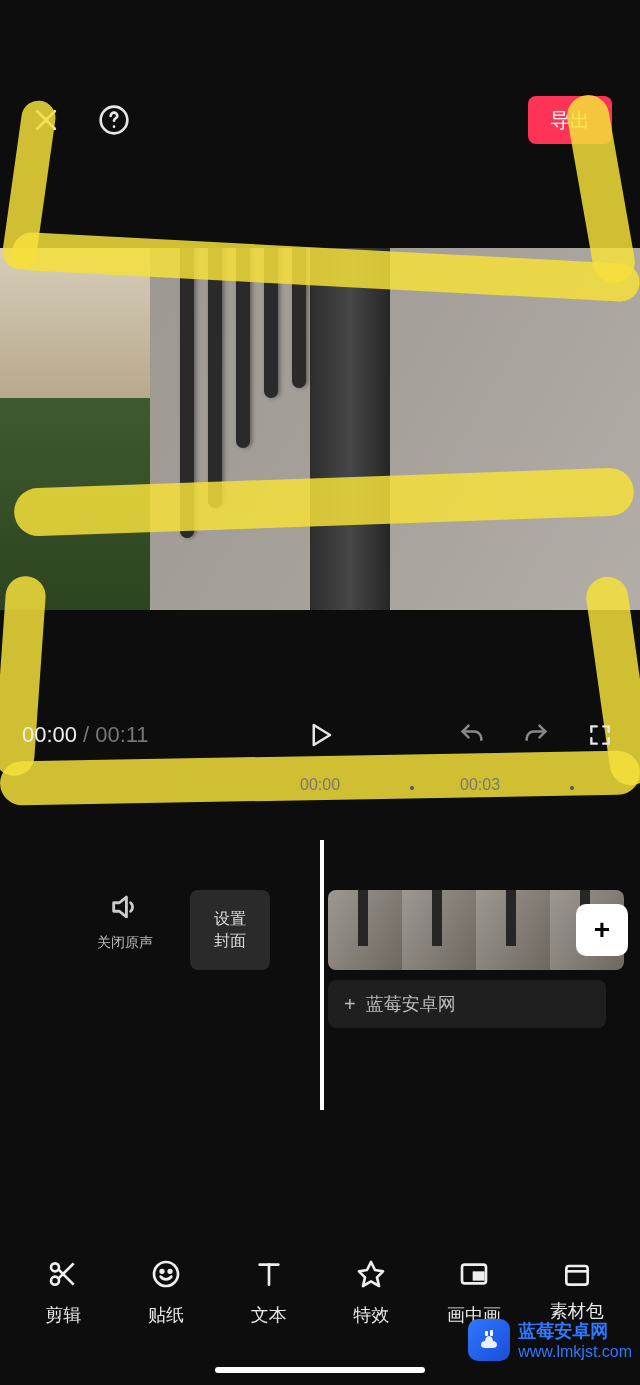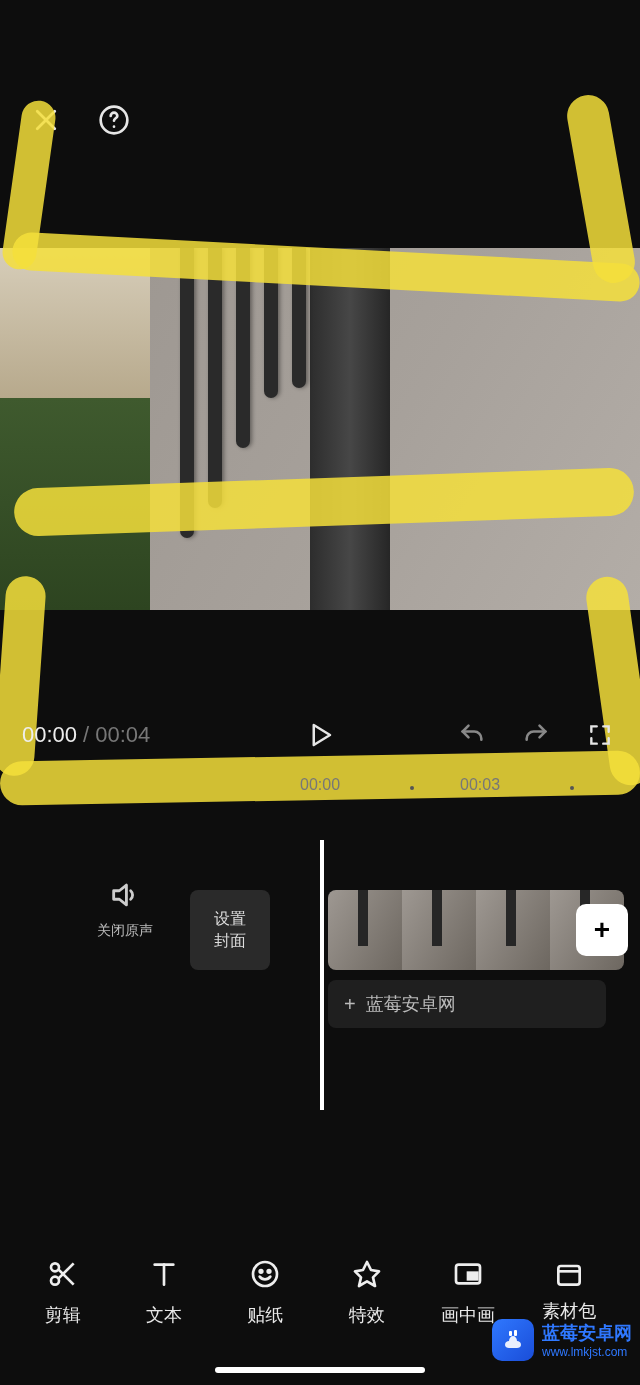--- a/index.html
+++ b/index.html
@@ -81,21 +81,21 @@
   .pr-right{ margin-left:auto; display:flex; gap:28px; align-items:center;}
 
   
   .tickrow{ position:absolute; left:0; right:0; top:776px; height:24px; font-size:16px; color:#777; }
   .tickrow span{position:absolute;}
   .tick-dot{position:absolute; width:4px; height:4px; border-radius:2px; background:#555;}
 
   
   .timeline{ position:absolute; left:0; right:0; top:870px; height:190px;}
   .playhead{ position:absolute; left:320px; top:-30px; bottom:-50px; width:4px; background:#fff;}
-  .mute-col{ position:absolute; left:80px; top:8px; width:90px; text-align:center;}
+  .mute-col{ position:absolute; left:80px; top:20px; width:90px; text-align:center;}
   .mute-col .lbl{ font-size:14px; color:#bbb; margin-top:10px;}
   .cover-btn{
     position:absolute; left:190px; top:20px; width:80px; height:80px;
     background:#2a2a2a; border-radius:8px;
     display:flex; flex-direction:column; align-items:center; justify-content:center;
     font-size:16px; color:#ddd; text-align:center; line-height:22px;
   }
   .clip-strip{
     position:absolute; left:328px; top:20px; right:16px; height:80px;
     border-radius:8px; overflow:hidden; display:flex;
@@ -110,41 +110,41 @@
   .audio-row{
     position:absolute; left:328px; top:110px; right:34px; height:48px;
     background:#1f1f1f; border-radius:8px;
     display:flex; align-items:center; padding:0 16px; gap:10px;
     color:#bbb; font-size:18px;
   }
 
   
   .bottombar{
     position:absolute; left:0; right:0; bottom:18px; height:110px;
-    display:flex; padding:0 20px 36px 12px; align-items:flex-start;
+    display:flex; padding:0 12px 36px 12px; align-items:flex-start;
   }
   .tool{ flex:1; min-width:94px; display:flex; flex-direction:column; align-items:center; gap:12px; color:#e8e8e8; font-size:18px;}
   .tool .ticon{ width:34px; height:34px; display:flex; align-items:center; justify-content:center;}
   .homebar{position:absolute; bottom:12px; left:50%; transform:translateX(-50%); width:210px; height:6px; background:#fff; border-radius:3px;}
 
   
   .wm{
     position:absolute; right:0; bottom:20px;
     display:flex; align-items:center; gap:8px;
     padding:4px 8px;
   }
   .wm .badge{
     width:42px; height:42px; border-radius:10px;
     background:linear-gradient(135deg,#2f78ff,#1a4dd8);
     display:flex; align-items:center; justify-content:center;
     color:#fff; font-size:20px;
   }
   .wm .txt{ text-align:left; }
   .wm .txt .t1{ font-size:18px; color:#2f78ff; font-weight:700;}
-  .wm .txt .t2{ font-size:12px; color:#2f78ff;}
+  .wm .txt .t2{ font-size:16px; color:#2f78ff;}
 
   svg{display:block;}
 </style>
 </head>
 <body>
 
 <div class="topbar">
   <div class="left">
     <div class="icon-btn">
       <svg width="30" height="30" viewBox="0 0 24 24" fill="none" stroke="#e6e6e6" stroke-width="2.2" stroke-linecap="round">
@@ -154,20 +154,23 @@
     </div>
     <div class="icon-btn">
       <svg width="32" height="32" viewBox="0 0 24 24" fill="none" stroke="#e6e6e6" stroke-width="2">
           <circle cx="12" cy="12" r="10"></circle>
           <path d="M9.5 9a2.5 2.5 0 015 0c0 1.5-2.5 2-2.5 3.5" stroke-linecap="round"></path>
           <circle cx="12" cy="17" r="1" fill="#e6e6e6" stroke="none"></circle>
         </svg>
     </div>
   </div>
   <div class="right">
+    <div class="export-btn">
+      <span>导出</span>
+    </div>
   </div>
 </div>
 
 <div class="preview">
   <div class="wall"></div>
   <div class="window-left"></div>
   <div class="building"></div>
   <div class="lawn"></div>
   <div class="curtain"></div>
   <div class="tube t1"></div>
@@ -181,21 +184,21 @@
 <div class="stroke" style="left:12px; top:248px; width:628px; height:38px; transform:rotate(3deg);"></div>
 <div class="stroke" style="left:14px; top:478px; width:620px; height:48px; border-radius:60px; transform:rotate(-2deg);"></div>
 <div class="stroke" style="left:580px; top:94px; width:42px; height:190px; transform:rotate(-10deg);"></div>
 <div class="stroke" style="left:0; top:576px; width:40px; height:200px; transform:rotate(4deg);"></div>
 <div class="stroke" style="left:0; top:756px; width:640px; height:44px; transform:rotate(-1deg);"></div>
 <div class="stroke" style="right:0; top:576px; width:42px; height:210px; transform:rotate(-8deg);"></div>
 
 <div class="playrow">
   <span class="time-cur">00:00</span>
   <span class="time-sep">/</span>
-  <span class="time-dur">00:04</span>
+  <span class="time-dur">00:11</span>
   <div class="playbtn icon-btn">
     <svg width="30" height="30" viewBox="0 0 24 24" fill="none" stroke="#e6e6e6" stroke-width="2" stroke-linejoin="round">
         <polygon points="7,4 20,12 7,20"></polygon>
       </svg>
   </div>
   <div class="pr-right">
     <div class="icon-btn">
       <svg width="28" height="28" viewBox="0 0 24 24" fill="none" stroke="#888" stroke-width="2.2" stroke-linecap="round">
           <path d="M9 14L4 9l5-5"></path>
           <path d="M4 9h10a6 6 0 016 6v1"></path>
@@ -257,37 +260,37 @@
           <circle cx="6" cy="7" r="3"></circle>
           <circle cx="6" cy="17" r="3"></circle>
           <line x1="8.5" y1="8.5" x2="20" y2="20"></line>
           <line x1="8.5" y1="15.5" x2="20" y2="4"></line>
         </svg>
       </div>
     <span>剪辑</span>
   </div>
   <div class="tool">
     <div class="ticon">
-        <svg width="32" height="32" viewBox="0 0 24 24" fill="none" stroke="#eee" stroke-width="2" stroke-linecap="round">
-          <line x1="5" y1="5" x2="19" y2="5"></line>
-          <line x1="12" y1="5" x2="12" y2="20"></line>
-        </svg>
-      </div>
-    <span>文本</span>
-  </div>
-  <div class="tool">
-    <div class="ticon">
         <svg width="32" height="32" viewBox="0 0 24 24" fill="none" stroke="#eee" stroke-width="2">
           <circle cx="12" cy="12" r="9"></circle>
           <path d="M8 14a5 5 0 008 0" stroke-linecap="round"></path>
           <circle cx="9" cy="10" r="1" fill="#eee"></circle>
           <circle cx="15" cy="10" r="1" fill="#eee"></circle>
         </svg>
       </div>
     <span>贴纸</span>
+  </div>
+  <div class="tool">
+    <div class="ticon">
+        <svg width="32" height="32" viewBox="0 0 24 24" fill="none" stroke="#eee" stroke-width="2" stroke-linecap="round">
+          <line x1="5" y1="5" x2="19" y2="5"></line>
+          <line x1="12" y1="5" x2="12" y2="20"></line>
+        </svg>
+      </div>
+    <span>文本</span>
   </div>
   <div class="tool">
     <div class="ticon">
         <svg width="32" height="32" viewBox="0 0 24 24" fill="none" stroke="#eee" stroke-width="2" stroke-linejoin="round">
           <polygon points="12,3 15,9 21,10 16.5,14.5 18,21 12,17.5 6,21 7.5,14.5 3,10 9,9"></polygon>
         </svg>
       </div>
     <span>特效</span>
   </div>
   <div class="tool">

